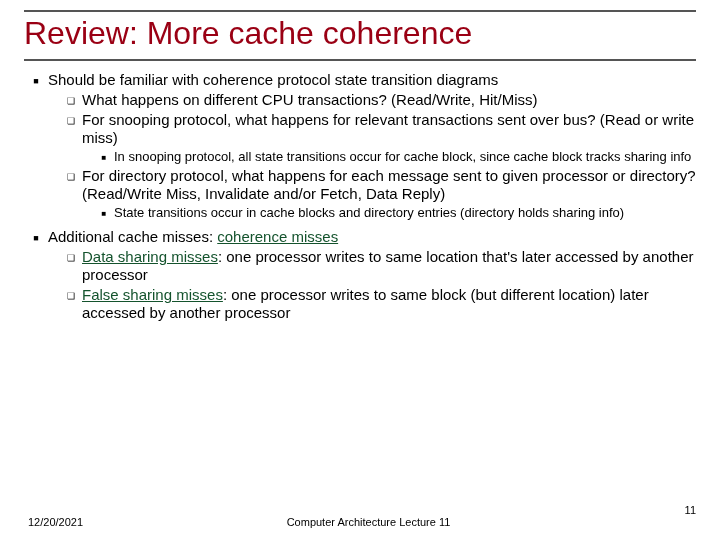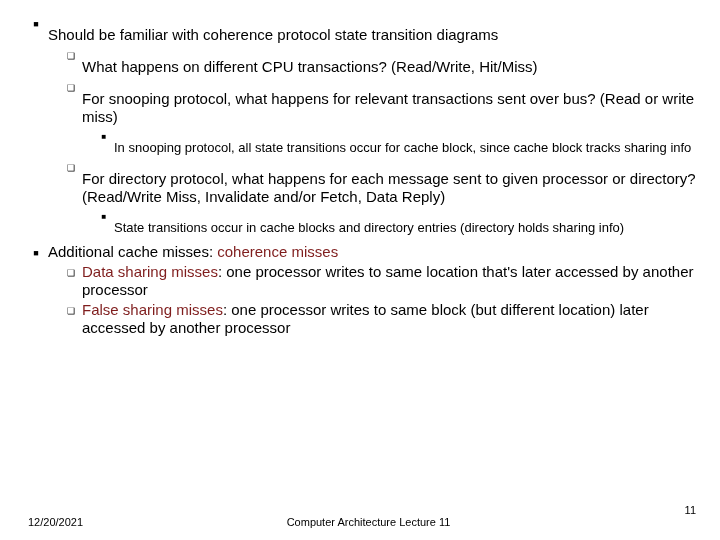--- a/index.html
+++ b/index.html
@@ -27,24 +27,24 @@
     border-bottom: 2px solid #555;
     margin-bottom: 10px;
     line-height: 1.1;
   }
   .top-level {
     font-size: 15px;
     line-height: 1.2;
   }
   .blk {
     color: #000;
-    margin-top: 12px;
   }
   .red {
-    color: #7f1d1d;
+    color: #14532d;
+    text-decoration: underline;
   }
   .b1 {
     display: flex;
     margin: 4px 0 2px 0;
   }
   .b1 .bullet {
     flex: 0 0 24px;
     font-size: 9px;
     padding-top: 5px;
     color: #000;
@@ -86,20 +86,21 @@
   }
   .f-left { position: absolute; left: 4px; bottom: 0; }
   .f-center { position: absolute; left: 17px; right: 0; text-align: center; bottom: 0; }
   .f-right { position: absolute; right: 0; bottom: 12px; }
   .i { }
 </style>
 </head>
 <body>
 
 <div class="slide">
+  <div class="title">Review: More cache coherence</div>
 
   <div class="top-level">
 
     <div class="b1">
       <div class="bullet">■</div>
       <div class="txt blk">Should be familiar with coherence protocol state transition diagrams</div>
     </div>
 
     <div class="b2">
       <div class="bullet">❑</div>

